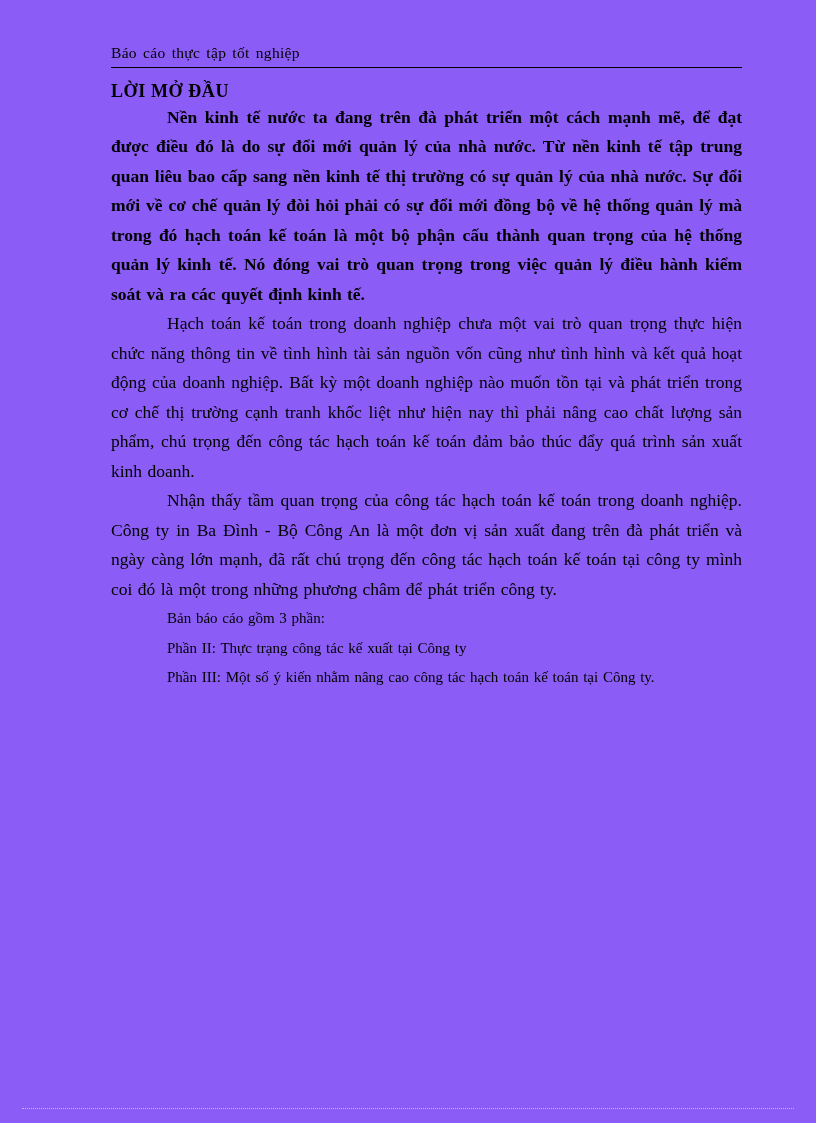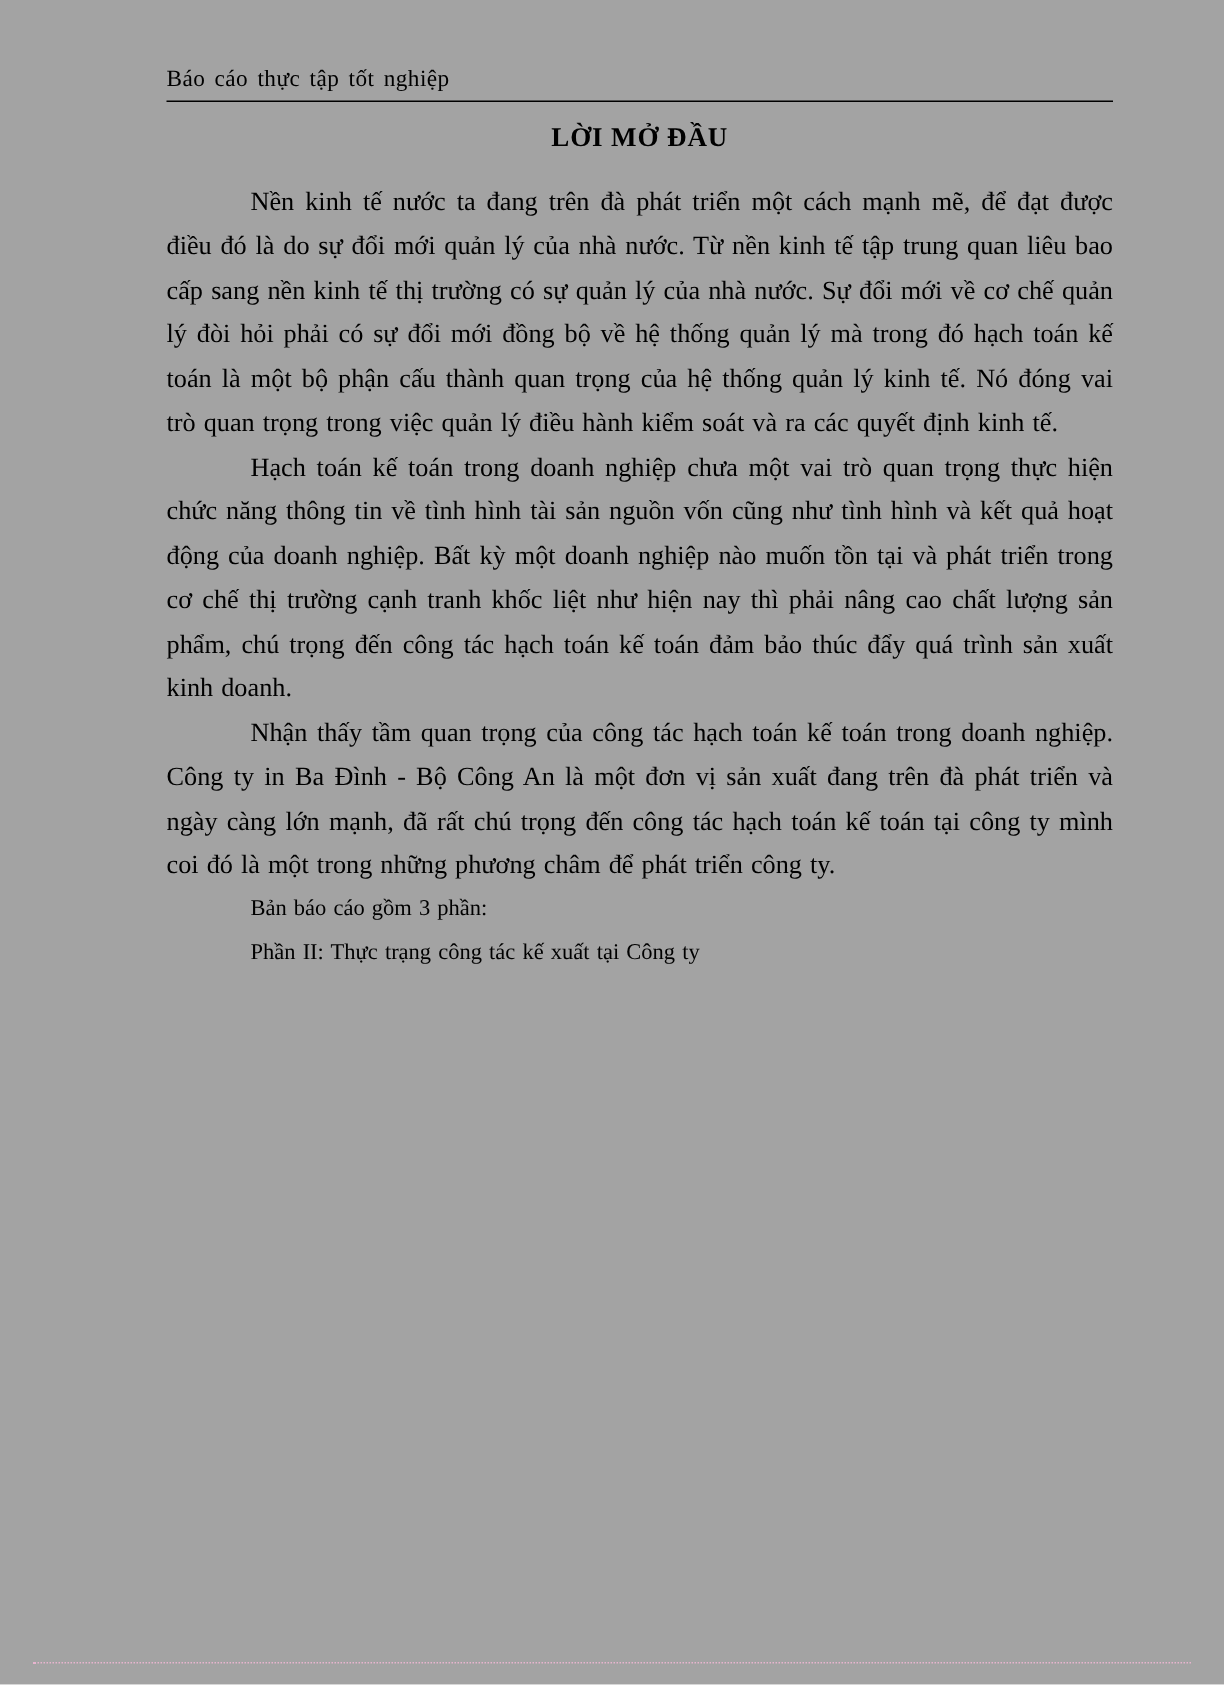--- a/index.html
+++ b/index.html
@@ -9,21 +9,21 @@
   }
   body {
     font-family: "Liberation Serif", "DejaVu Serif", serif;
     color: #000000;
   }
   .page {
     position: relative;
     width: 816px;
     height: 1123px;
     margin: 0 auto;
-    background: #a3a3a3;
+    background: #8b5cf6;
     overflow: hidden;
     box-sizing: border-box;
   }
   .page-body {
     position: absolute;
     left: 111px;
     top: 44px;
     width: 631px;
   }
 
@@ -37,21 +37,21 @@
   }
   .header-rule {
     border: 0;
     border-top: 1.6px solid #000;
     margin: 6px 0 0 0;
     width: 631px;
   }
 
   
   .doc-title {
-    text-align: center;
+    text-align: left;
     font-weight: bold;
     font-size: 18px;
     letter-spacing: 0.6px;
     margin: 13px 0 0 0;
     line-height: 1.2;
   }
   .section-title {
     text-align: center;
     font-weight: bold;
     font-size: 17px;
@@ -65,21 +65,21 @@
     font-size: 17.5px;
     line-height: 29.5px;
     text-align: justify;
     text-align-last: left;
     text-justify: inter-word;
     margin: 0;
     text-indent: 56px;
     word-spacing: 1px;
   }
   .para.first {
-    margin-top: 17px;
+    font-weight: bold;
   }
   .list-line {
     font-size: 15px;
     line-height: 29.5px;
     margin: 0;
     text-indent: 56px;
     text-align: left;
     word-spacing: 1px;
   }
   .list-line.justified {
@@ -119,20 +119,21 @@
     <p class="para">Hạch toán kế toán trong doanh nghiệp chưa một vai trò quan trọng thực hiện chức năng thông tin về tình hình tài sản nguồn vốn cũng như tình hình và kết quả hoạt động của doanh nghiệp. Bất kỳ một doanh nghiệp nào muốn tồn tại và phát triển trong cơ chế thị trường cạnh tranh khốc liệt như hiện nay thì phải nâng cao chất lượng sản phẩm, chú trọng đến công tác hạch toán kế toán đảm bảo thúc đẩy quá trình sản xuất kinh doanh.</p>
 
     <p class="para">Nhận thấy tầm quan trọng của công tác hạch toán kế toán trong doanh nghiệp. Công ty in Ba Đình - Bộ Công An là một đơn vị sản xuất đang trên đà phát triển và ngày càng lớn mạnh, đã rất chú trọng đến công tác hạch toán kế toán tại công ty mình coi đó là một trong những phương châm để phát triển công ty.</p>
 
 
     <p class="list-line">Bản báo cáo gồm 3 phần:</p>
 
 
     <p class="list-line">Phần II: Thực trạng công tác kế xuất tại Công ty</p>
 
+    <p class="list-line justified">Phần III: Một số ý kiến nhằm nâng cao công tác hạch toán kế toán tại Công ty.</p>
 
     <div class="spacer-before-section"></div>
 
 
   </div>
 
   <div class="bottom-dotted-rule"></div>
 
 </div>
 

